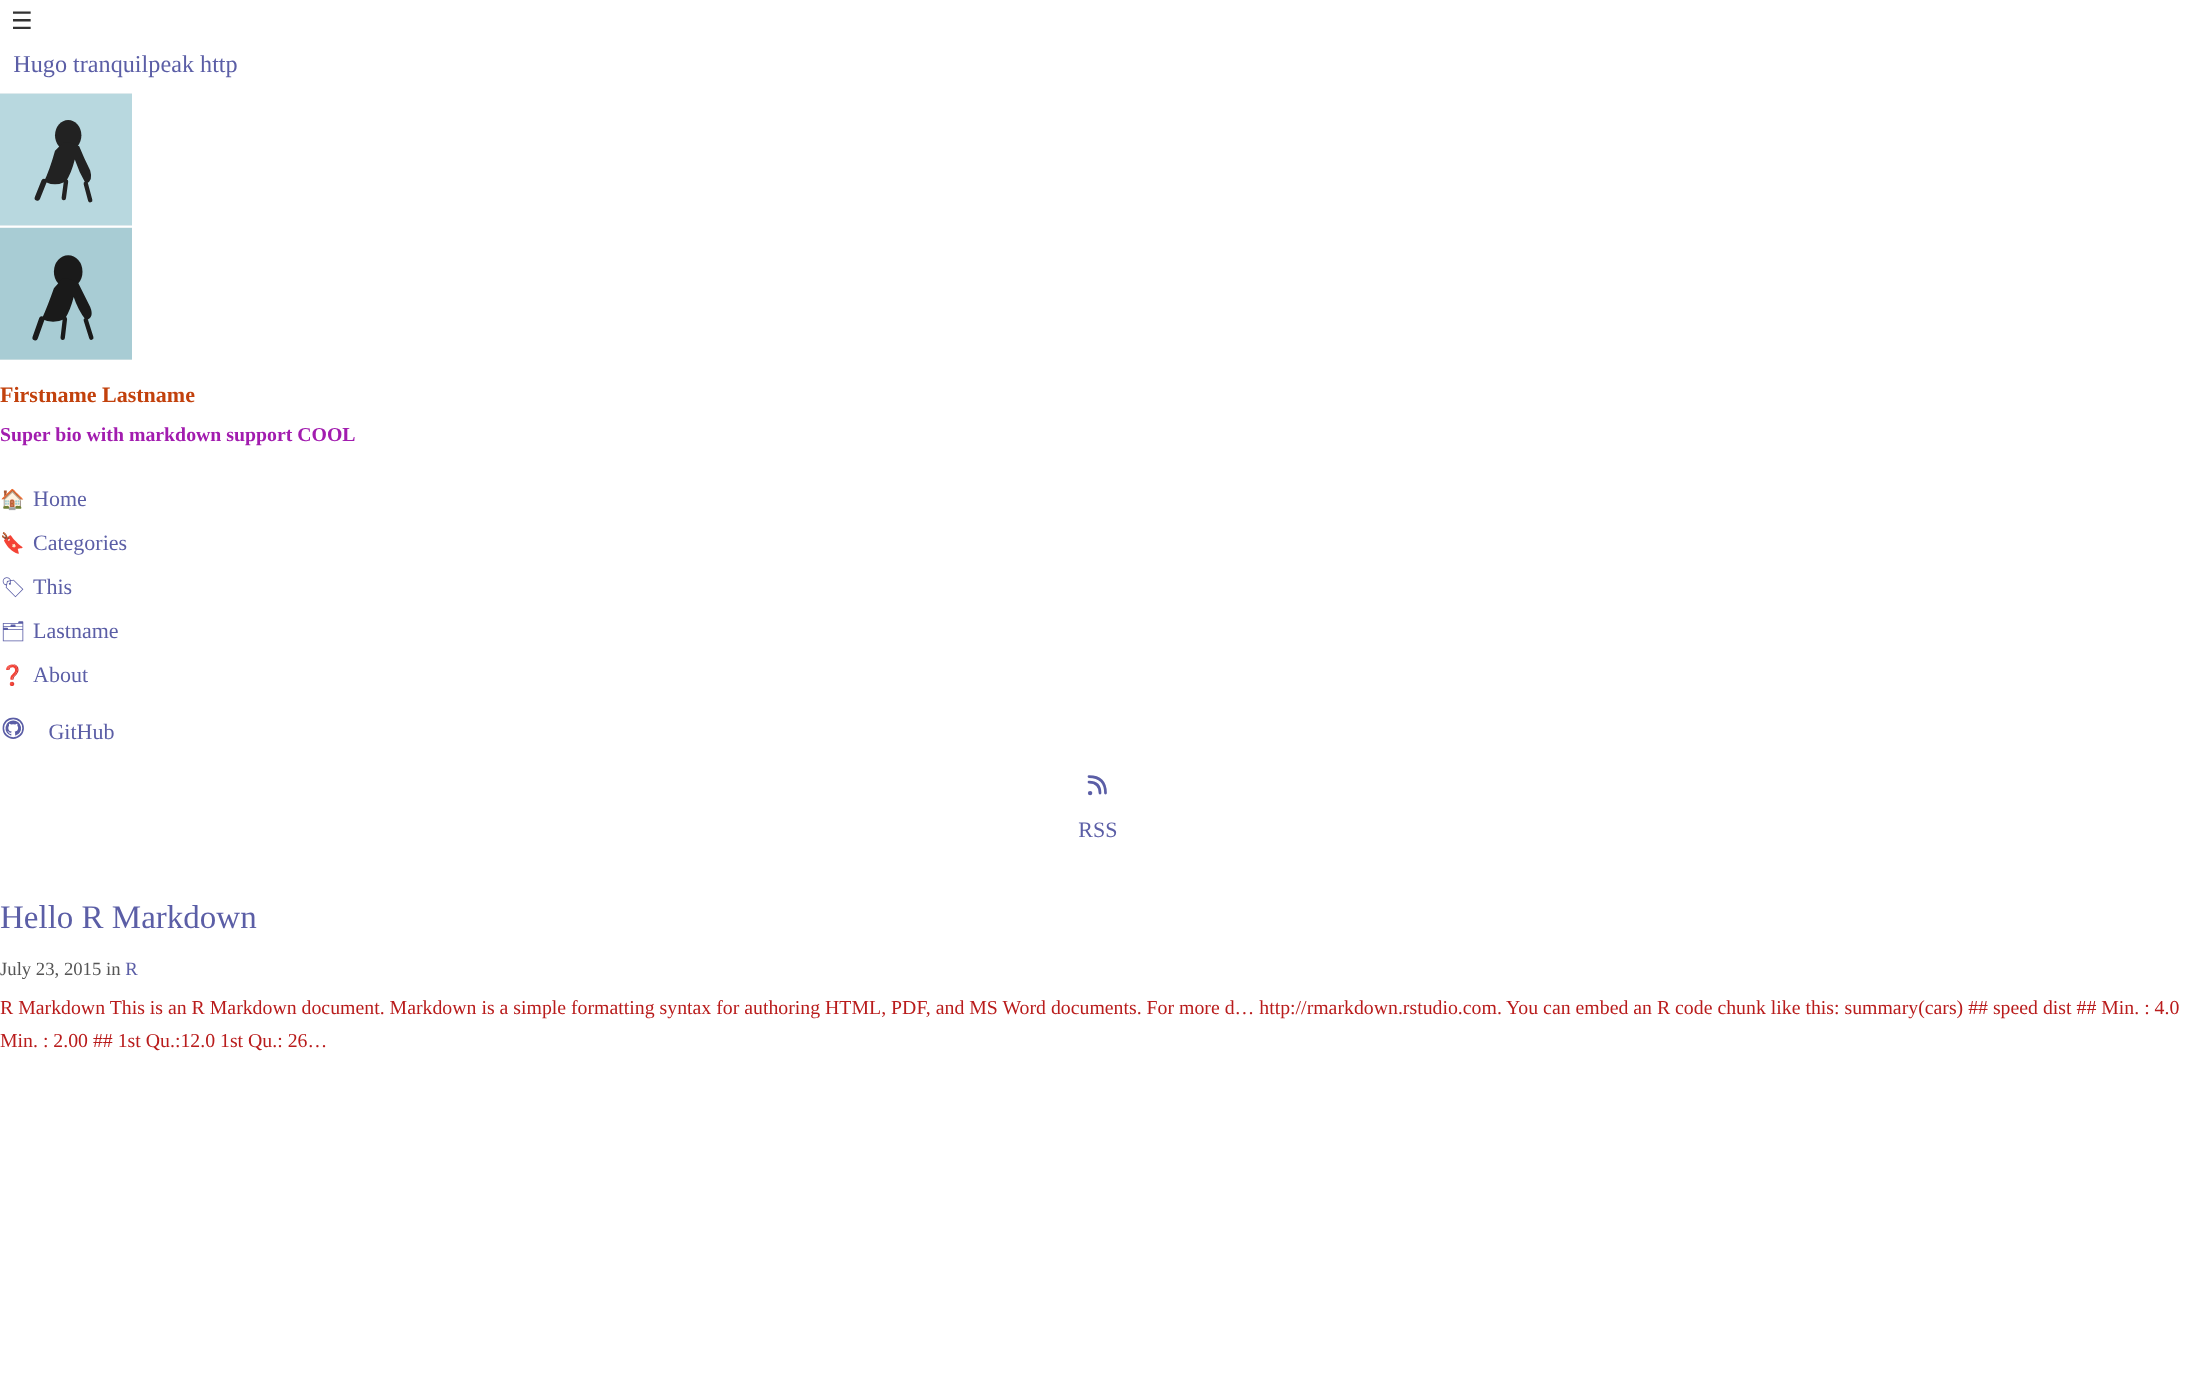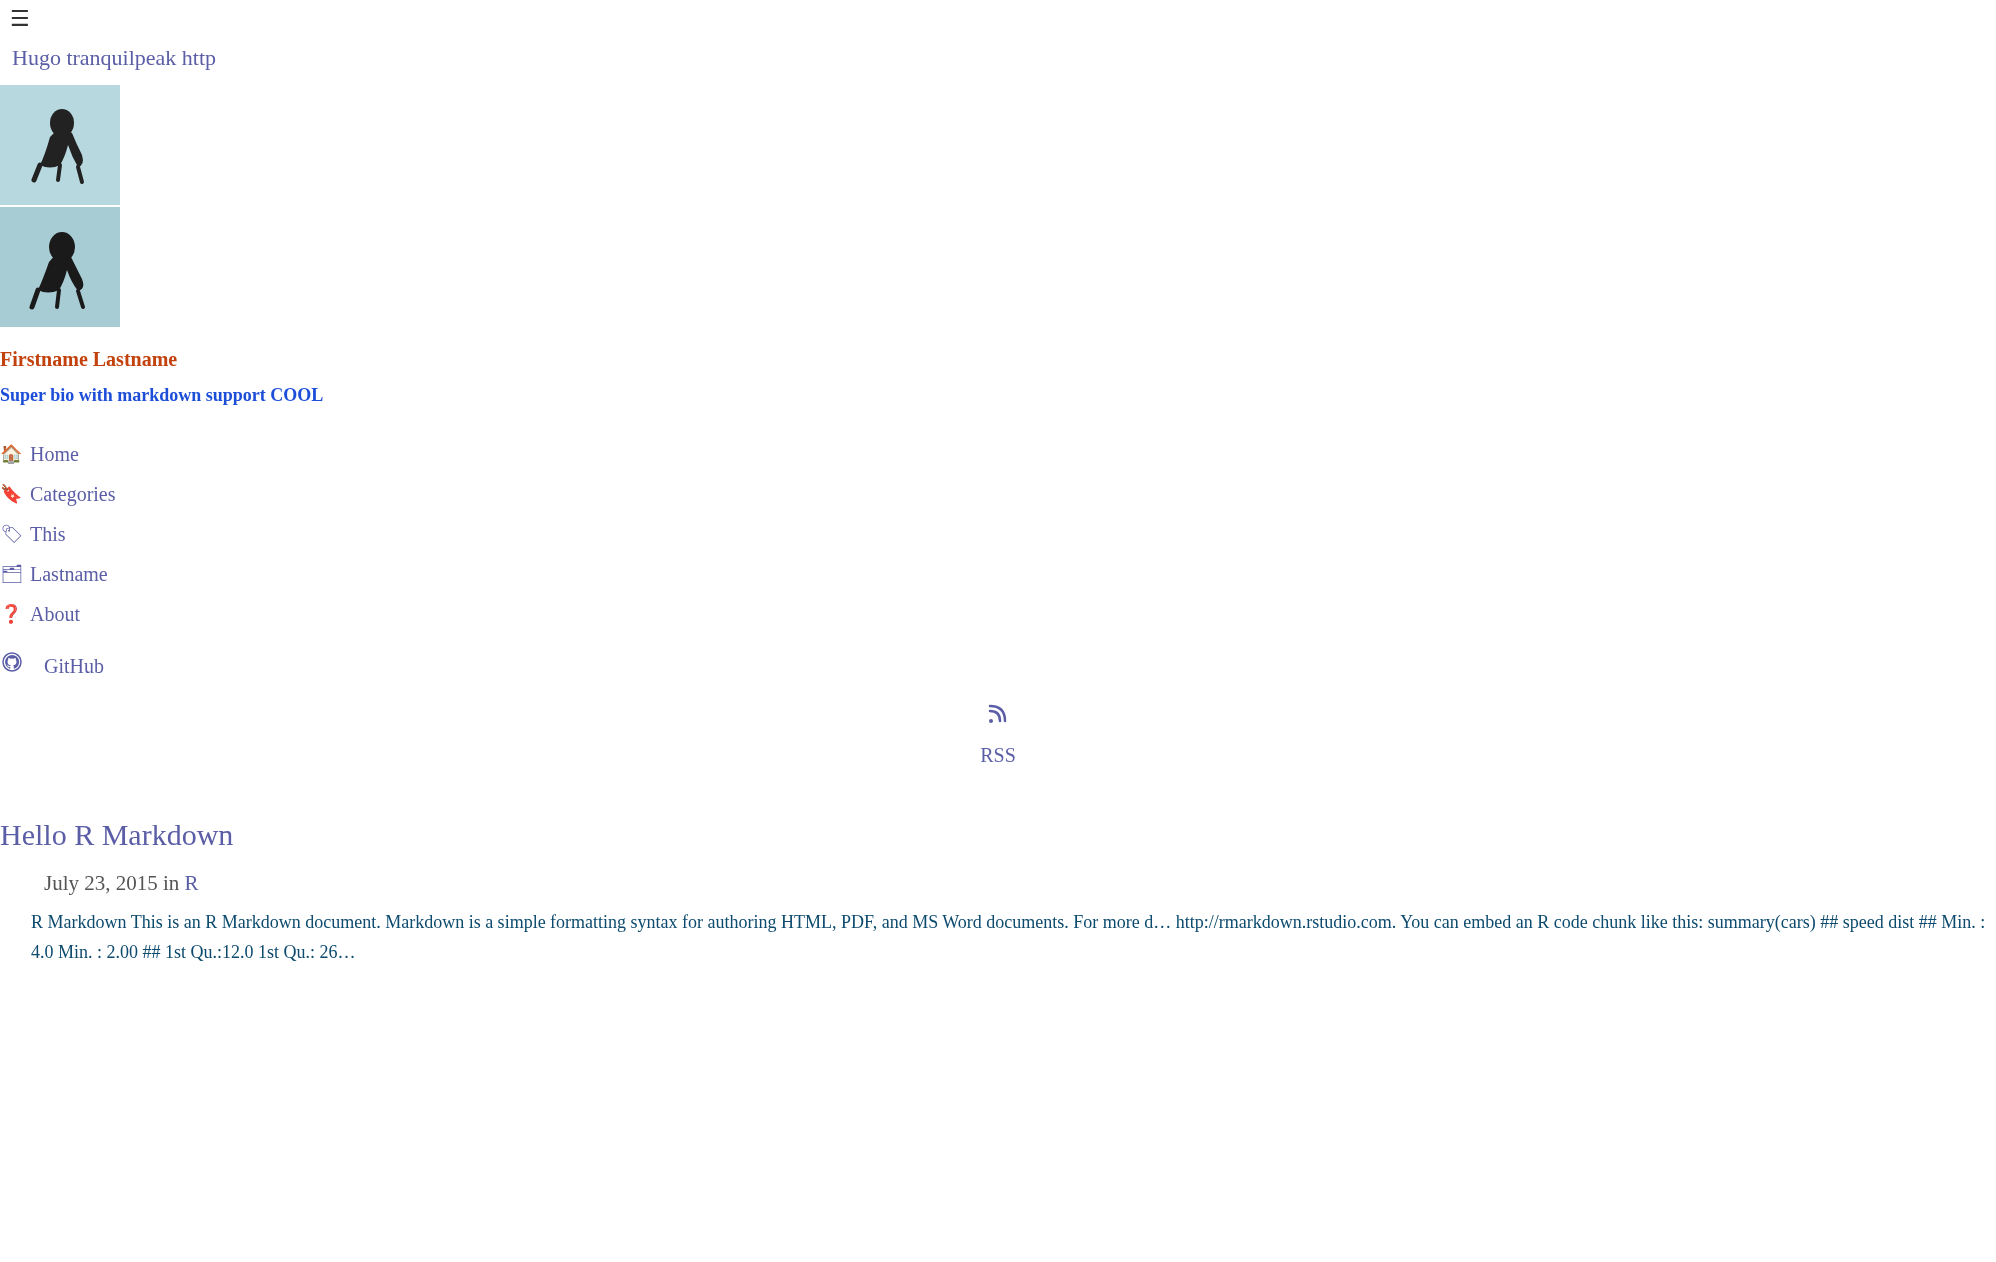--- a/index.html
+++ b/index.html
@@ -57,21 +57,21 @@
     
     .author-name {
       font-size: 20px;
       font-weight: bold;
       padding: 16px 0 6px 0;
       color: #c2410c;
     }
     .author-bio {
       font-size: 18px;
       font-weight: bold;
-      color: #1d4ed8;
+      color: #a21caf;
       padding-bottom: 16px;
     }
 
     
     nav ul {
       list-style: none;
       padding: 8px 0;
     }
     nav ul li {
       padding: 4px 0;
@@ -117,33 +117,31 @@
     
     .post-title {
       font-size: 30px;
       font-weight: normal;
       padding: 24px 0 8px 0;
     }
     .post-title a {
       color: #5b5ea6;
     }
     .post-meta {
-      font-size: 21px;
+      font-size: 17px;
       color: #555;
       padding-bottom: 8px;
-      margin-left: 44px;
     }
     .post-meta a {
       color: #5b5ea6;
     }
     .post-excerpt {
       font-size: 18px;
-      color: #0c4a6e;
+      color: #b91c1c;
       line-height: 1.65;
-      margin-left: 31px;
     }
 
     
     .nav-icon {
       display: inline-block;
       font-style: normal;
       font-size: 18px;
       min-width: 24px;
       text-align: center;
     }

